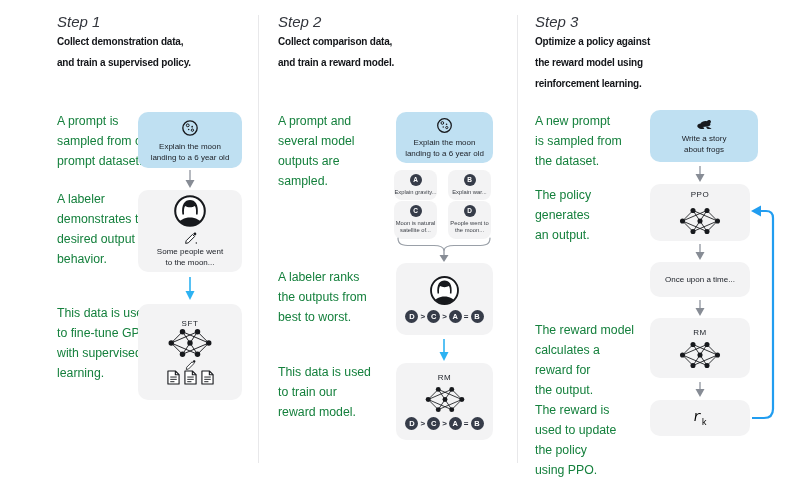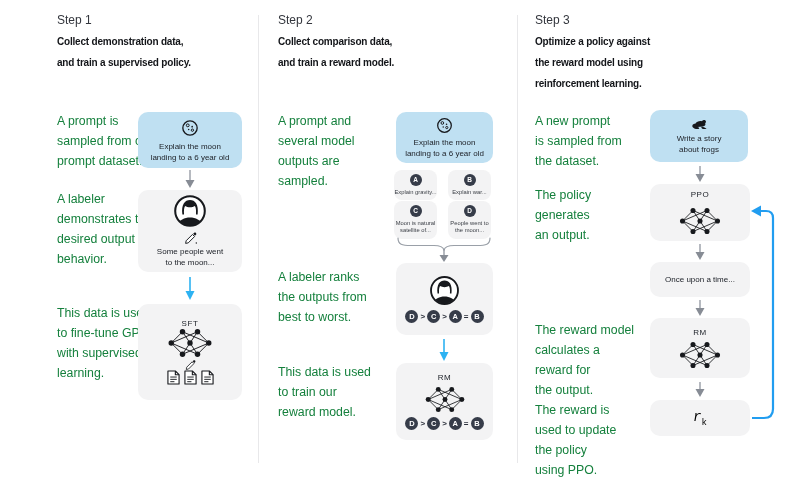--- a/index.html
+++ b/index.html
@@ -1,19 +1,19 @@
 <!DOCTYPE html>
 <html><head>
 <meta charset="utf-8">
 <style>
   html,body{margin:0;padding:0;background:#fff;}
   .canvas{position:relative;width:788px;height:479px;background:#ffffff;
           font-family:"Liberation Sans",sans-serif;overflow:hidden;}
   .divider{position:absolute;top:15px;height:448px;width:1px;background:#e8e8ea;}
-  .step-label{position:absolute;font-size:12px;color:#33363d;}
+  .step-label{position:absolute;font-size:15px;color:#33363d;font-style:italic;}
   .title{position:absolute;font-size:10px;font-weight:bold;color:#131519;
          line-height:21px;white-space:pre-line;letter-spacing:-0.2px;}
   .caption{position:absolute;font-size:12.3px;color:#15803d;line-height:20px;
            white-space:pre-line;width:118px;}
   .box{position:absolute;border-radius:10px;display:flex;flex-direction:column;
        align-items:center;justify-content:center;text-align:center;}
   .blue{background:#bfe0f2;}
   .gray{background:#f3f3f4;}
   .boxtext{font-size:8px;line-height:11px;color:#20242b;white-space:pre-line;}
   .mlabel{font-size:8px;letter-spacing:0.6px;color:#20242b;}
@@ -309,21 +309,21 @@
 an output.</div>
   <div class="caption" style="left:535px;top:320px">The reward model
 calculates a
 reward for
 the output.</div>
   <div class="caption" style="left:535px;top:400px">The reward is
 used to update
 the policy
 using PPO.</div>
 
-  <div class="box blue" style="left:650px;top:110px;width:98px;height:52px;gap:3px">
+  <div class="box blue" style="left:650px;top:110px;width:108px;height:52px;gap:3px">
     <span>
       <svg width="17" height="12" viewBox="0 0 24 16">
         <path d="M2.5,12.5 C1,10 2.5,7.5 6,7.5 C8,4.5 12,3 15.5,4 C16.5,2.2 18.6,1.8 20,2.8 C21.6,4 21.5,6 20,7 C21.2,9 19.8,11 16.8,11.5 L9,12.3 C11,13 12.3,13.6 11.3,14.6 C9.5,15.8 4.5,15 2.5,12.5 Z" fill="#17191d"></path>
         <path d="M15,11.5 C17.8,12 20.8,13.5 22,15.2 L16.8,15.2 C14.8,14.2 14,12.6 15,11.5 Z" fill="#17191d"></path>
       </svg>
     </span>
     <span class="boxtext">Write a story
 about frogs</span>
   </div>
 

